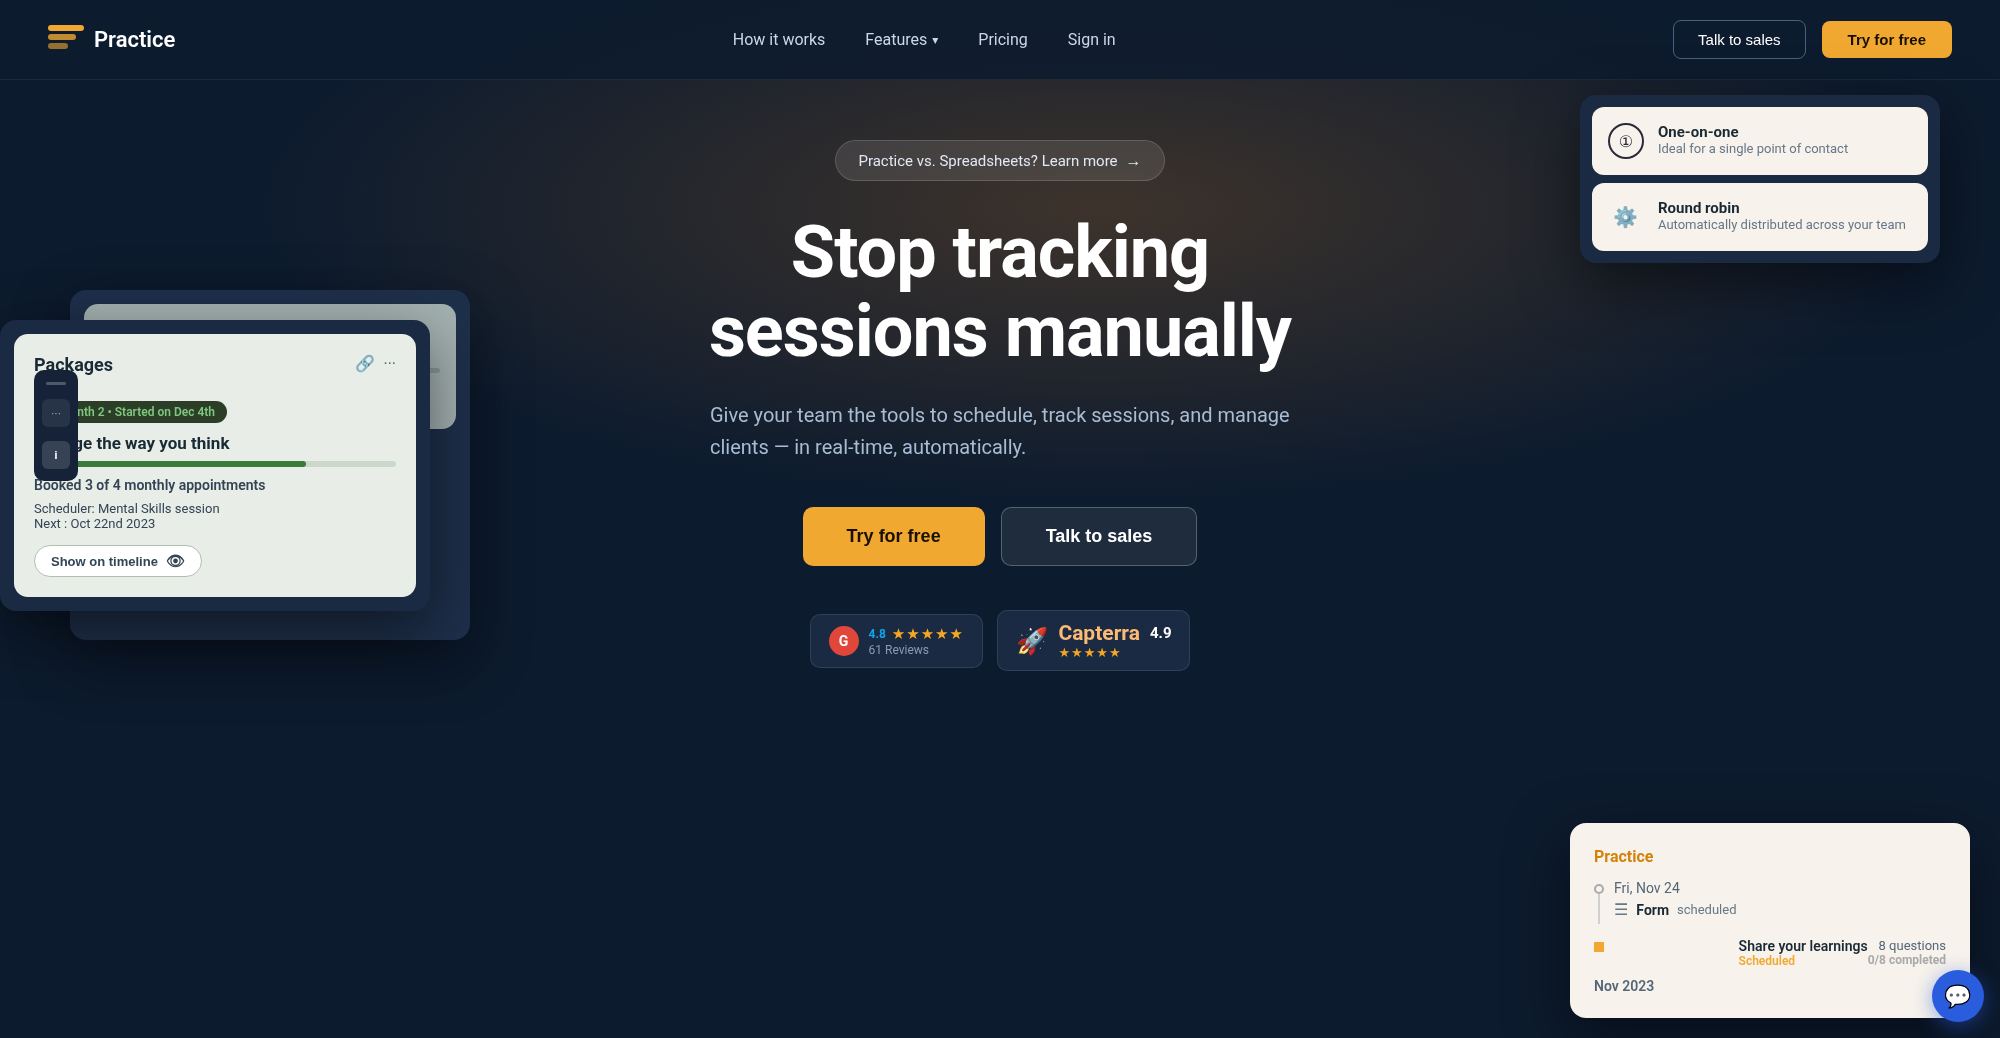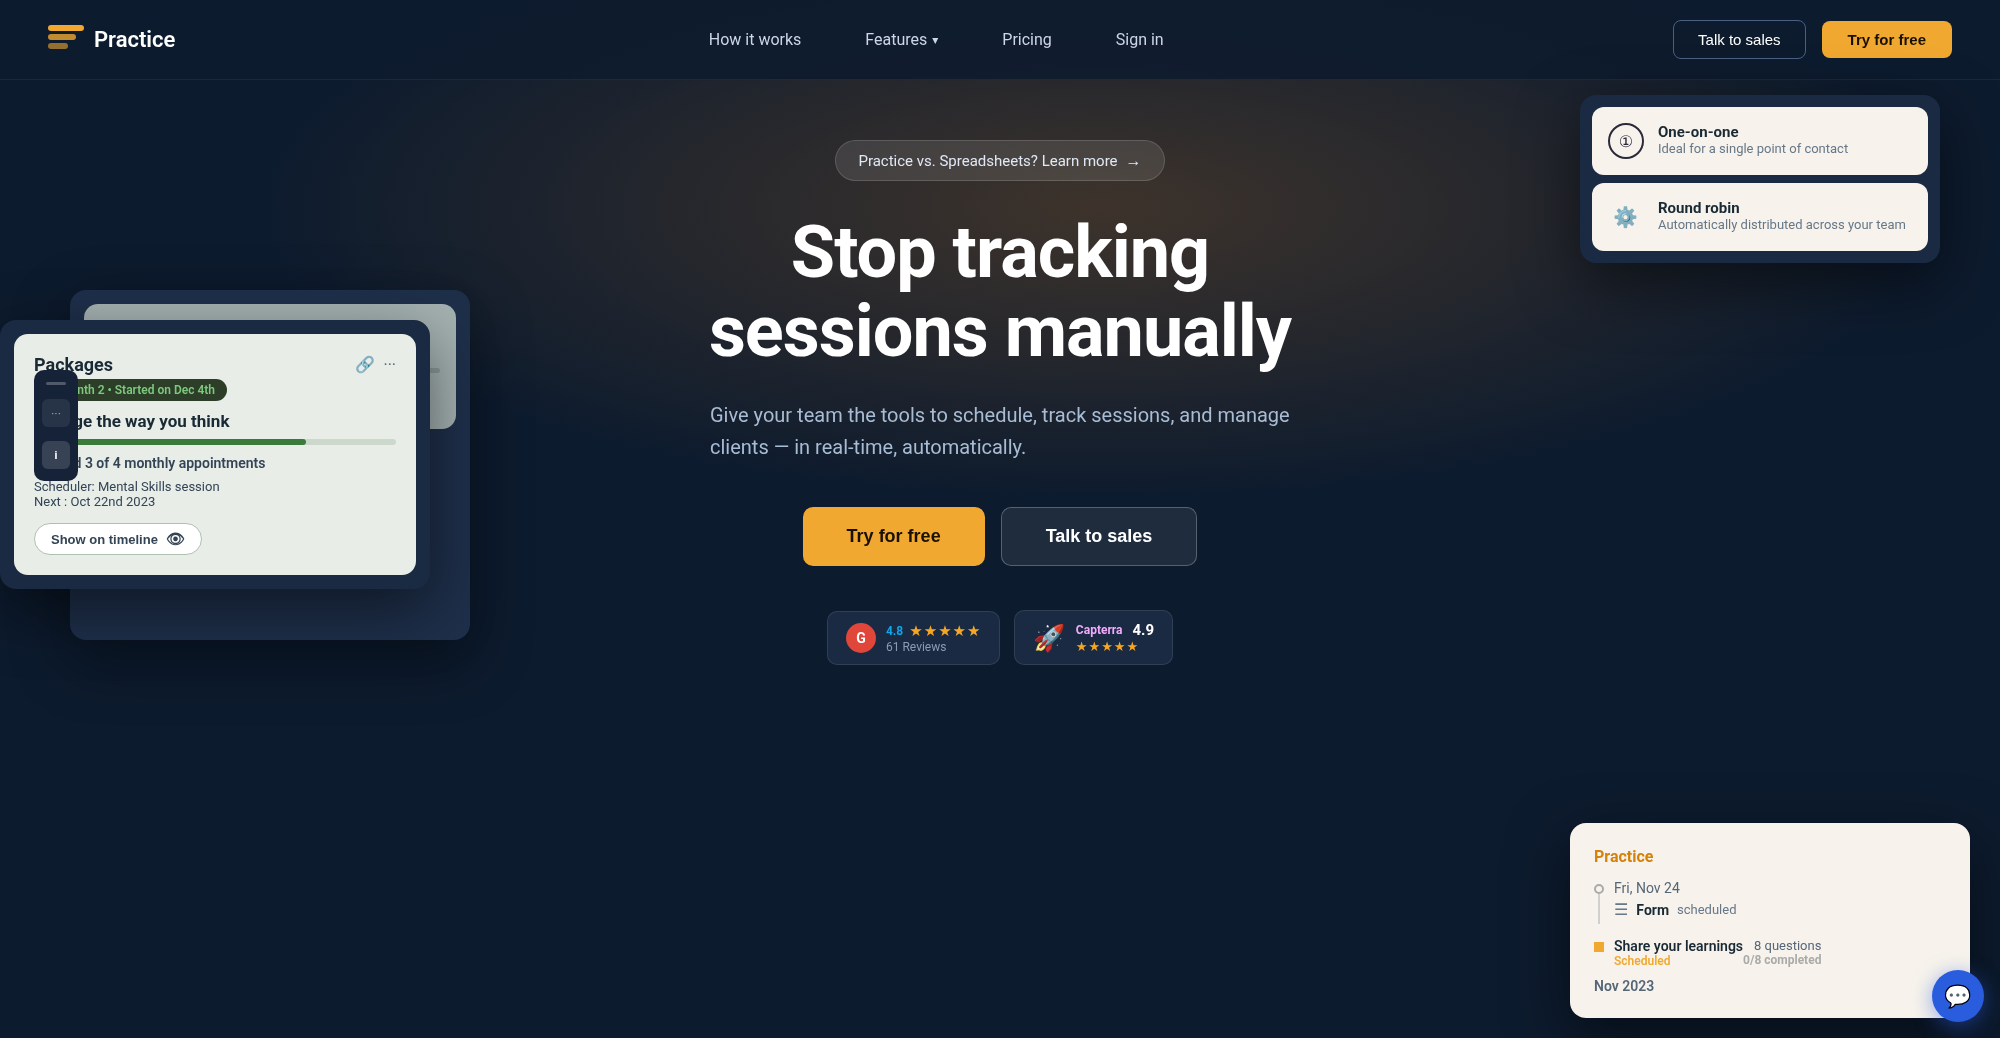--- a/index.html
+++ b/index.html
@@ -57,21 +57,20 @@
       align-items: center;
       gap: 40px;
     }
 
     .nav-link {
       color: #ccd6e8;
       font-size: 16px;
       font-weight: 400;
       cursor: pointer;
       text-decoration: none;
-      margin-left: 24px;
     }
 
     .nav-features {
       display: flex;
       align-items: center;
       gap: 5px;
     }
 
     .chevron-icon {
       font-size: 12px;
@@ -261,23 +260,22 @@
 
     .card-packages-inner {
       background: #e8ede8;
       border-radius: 14px;
       margin: 14px;
       padding: 20px;
     }
 
     .pkg-header {
       display: flex;
-      align-items: center;
       justify-content: space-between;
-      margin-bottom: 4px;
+      margin-bottom: 26px;
     }
 
     .pkg-title {
       font-size: 18px;
       font-weight: 700;
       color: #1a2a35;
     }
 
     .pkg-icons {
       display: flex;
@@ -613,21 +611,21 @@
           <span class="review-stars">★★★★★</span>
         </div>
         <div class="review-count">61 Reviews</div>
       </div>
     </div>
 
     <div class="review-badge">
       <span class="capterra-icon" style="font-size:26px;">🚀</span>
       <div>
         <div class="capterra-logo">
-          <span style="font-size:12px;font-weight:700;color:#f0abfc;">Capterra</span>
+          <span style="font-size:21px;font-weight:700;color:#fdba74;">Capterra</span>
           <span style="font-size:15px;font-weight:700;color:#fff;margin-left:6px;">4.9</span>
         </div>
         <div class="review-stars" style="font-size:13px;">★★★★★</div>
       </div>
     </div>
   </div>
 </div>
 
 <div class="sidebar-dots">
   <div class="sidebar-dash"></div>
@@ -712,21 +710,21 @@
         </span>
         <span style="font-size:13px;color:#667788;">scheduled</span>
       </div>
     </div>
   </div>
 
   <div style="display:flex;align-items:flex-start;gap:10px;margin-bottom:10px;">
     <div style="padding-top:4px;">
       <div style="width:10px;height:10px;background:#f0a830;border-radius:50;"></div>
     </div>
-    <div style="flex:1;display:flex;justify-content:flex-start;align-items:flex-start;">
+    <div style="flex:1;display:flex;justify-content:flex-end;align-items:flex-start;">
       <div>
         <div style="font-size:14px;font-weight:600;color:#1a2a35;">Share your learnings</div>
         <div style="font-size:12px;color:#f0a830;font-weight:600;">Scheduled</div>
       </div>
       <div style="text-align:right;">
         <div style="font-size:13px;color:#556677;">8 questions</div>
         <div style="font-size:12px;color:#aaa;font-weight:bold;">0/8 completed</div>
       </div>
     </div>
   </div>

